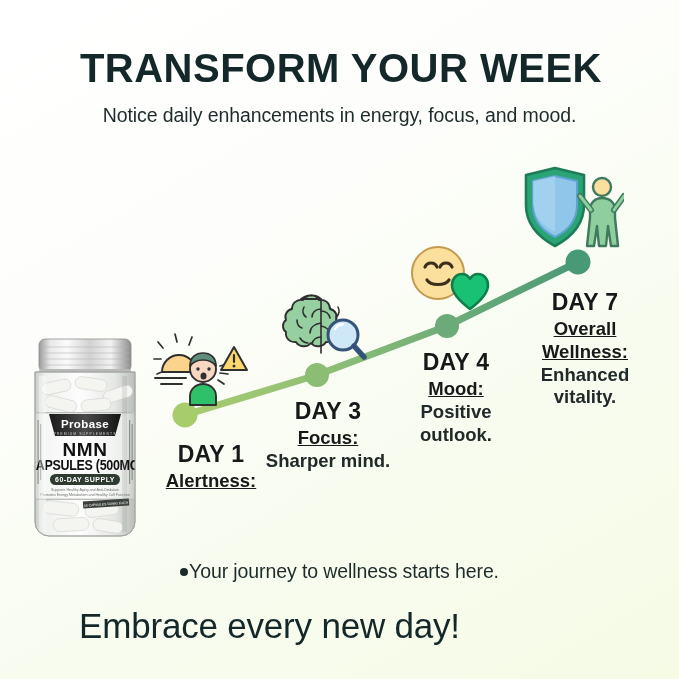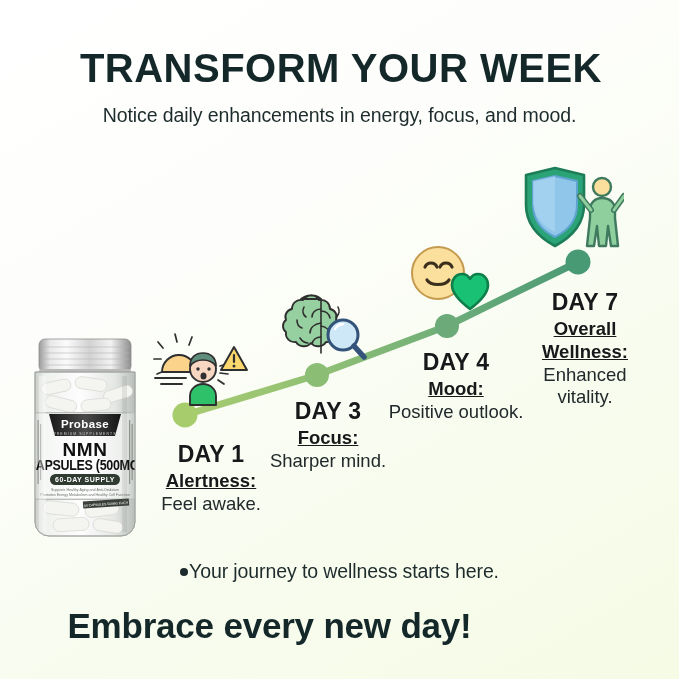--- a/index.html
+++ b/index.html
@@ -71,21 +71,21 @@
   .ms-label {
     font-size: 18.5px;
     font-weight: 700;
     color: #16181a;
     line-height: 1.22;
     margin-top: 3px;
     text-decoration: underline;
   }
   .ms-desc {
     font-size: 18.5px;
-    font-weight: 400;
+    font-weight: 700;
     color: #22292b;
     line-height: 1.22;
   }
 
   #ms-1 { left: 136px; top: 441px; width: 150px; }
   #ms-2 { left: 259px; top: 398px; width: 138px; }
   #ms-3 { left: 386px; top: 349px; width: 140px; }
   #ms-4 { left: 515px; top: 289px; width: 140px; }
 
   
@@ -128,21 +128,21 @@
     color: #1d2b2c;
     letter-spacing: -0.1px;
   }
   #closing {
     position: absolute;
     top: 606px;
     left: 0;
     width: 539px;
     text-align: center;
     font-size: 35px;
-    font-weight: 700;
+    font-weight: 400;
     color: #14282a;
     letter-spacing: -0.2px;
   }
 </style>
 </head>
 <body>
 
 <div id="poster">
 
   <div id="headline">TRANSFORM YOUR WEEK</div>
@@ -228,21 +228,20 @@
     <path d="M84 33c-7 0-12 5-12 12v8l-3 28h7l3-20 2 20h7l2-20 3 20h7l-3-28v-8c0-7-5-12-13-12z" fill="#8fcf9e" stroke="#3f7a5e" stroke-width="2.4" stroke-linejoin="round"></path>
     <path d="M73 45L62 31" stroke="#3f7a5e" stroke-width="6" stroke-linecap="round"></path>
     <path d="M73 45L62 31" stroke="#8fcf9e" stroke-width="3" stroke-linecap="round"></path>
     <path d="M96 45l10-14" stroke="#3f7a5e" stroke-width="6" stroke-linecap="round"></path>
     <path d="M96 45l10-14" stroke="#8fcf9e" stroke-width="3" stroke-linecap="round"></path>
   </svg>
 
   <div class="milestone" id="ms-1">
     <div class="ms-day">DAY 1</div>
     <div class="ms-label">Alertness:</div>
-    <div class="ms-desc">Feel awake.</div>
   </div>
 
   <div class="milestone" id="ms-2">
     <div class="ms-day">DAY 3</div>
     <div class="ms-label">Focus:</div>
     <div class="ms-desc">Sharper mind.</div>
   </div>
 
   <div class="milestone" id="ms-3">
     <div class="ms-day">DAY 4</div>

